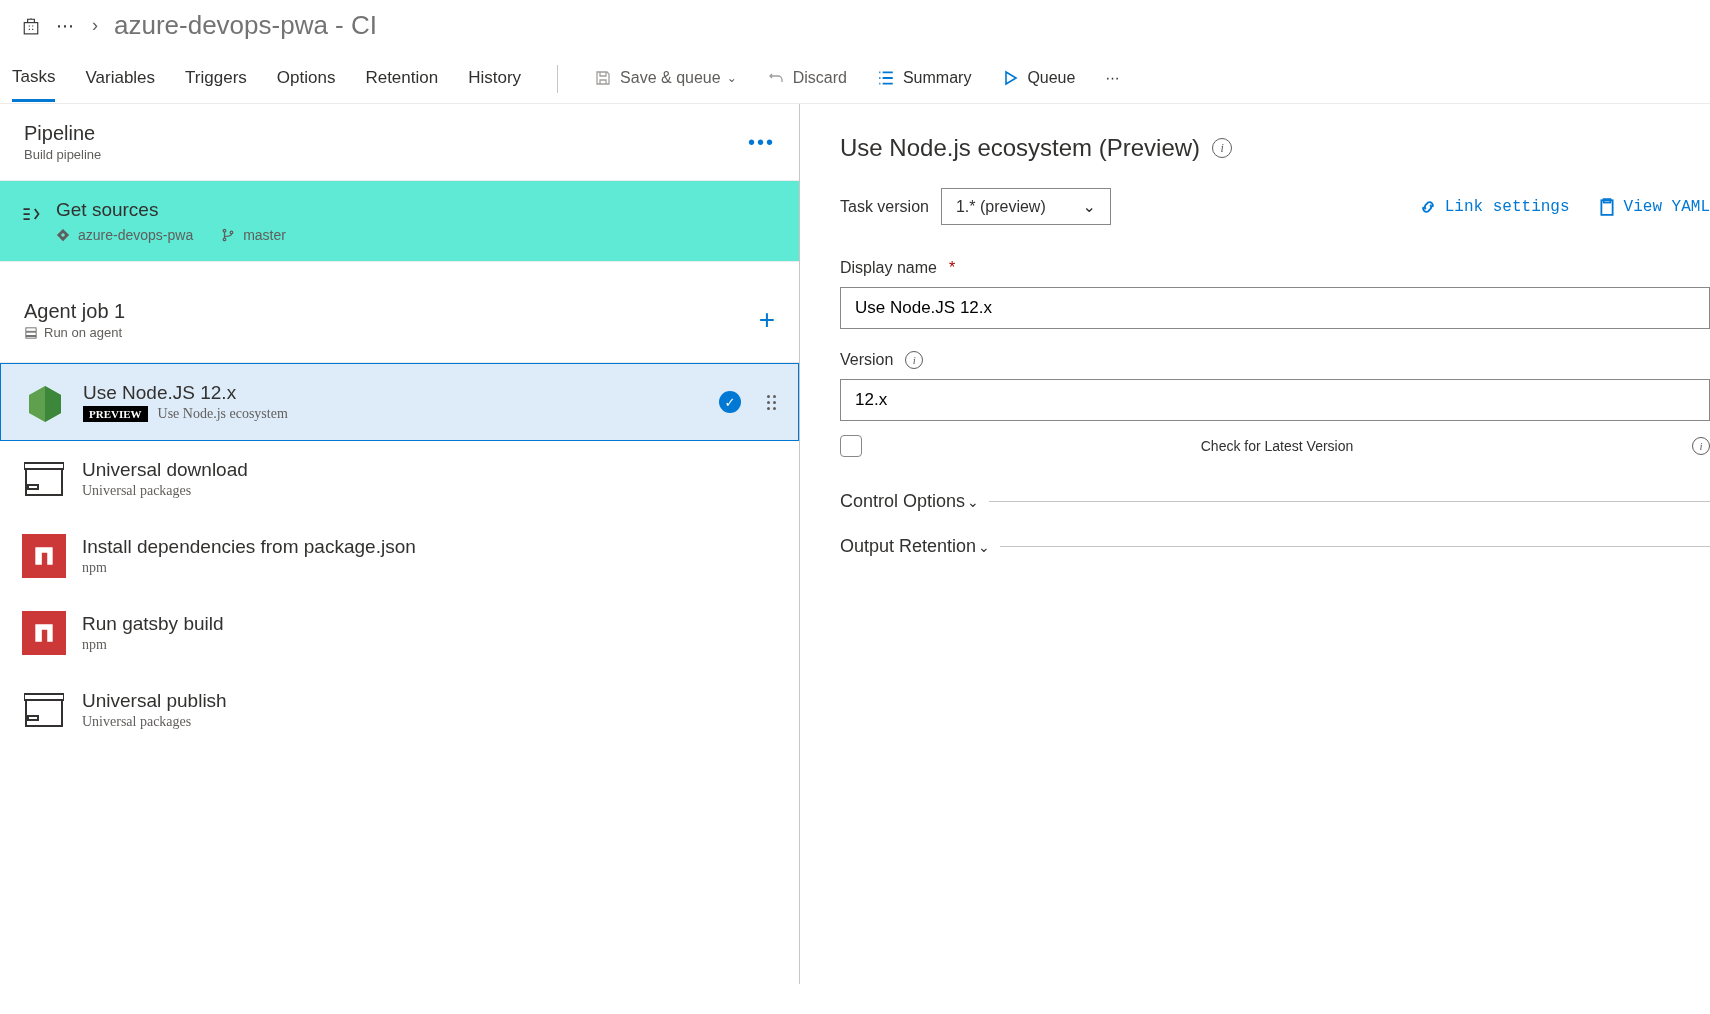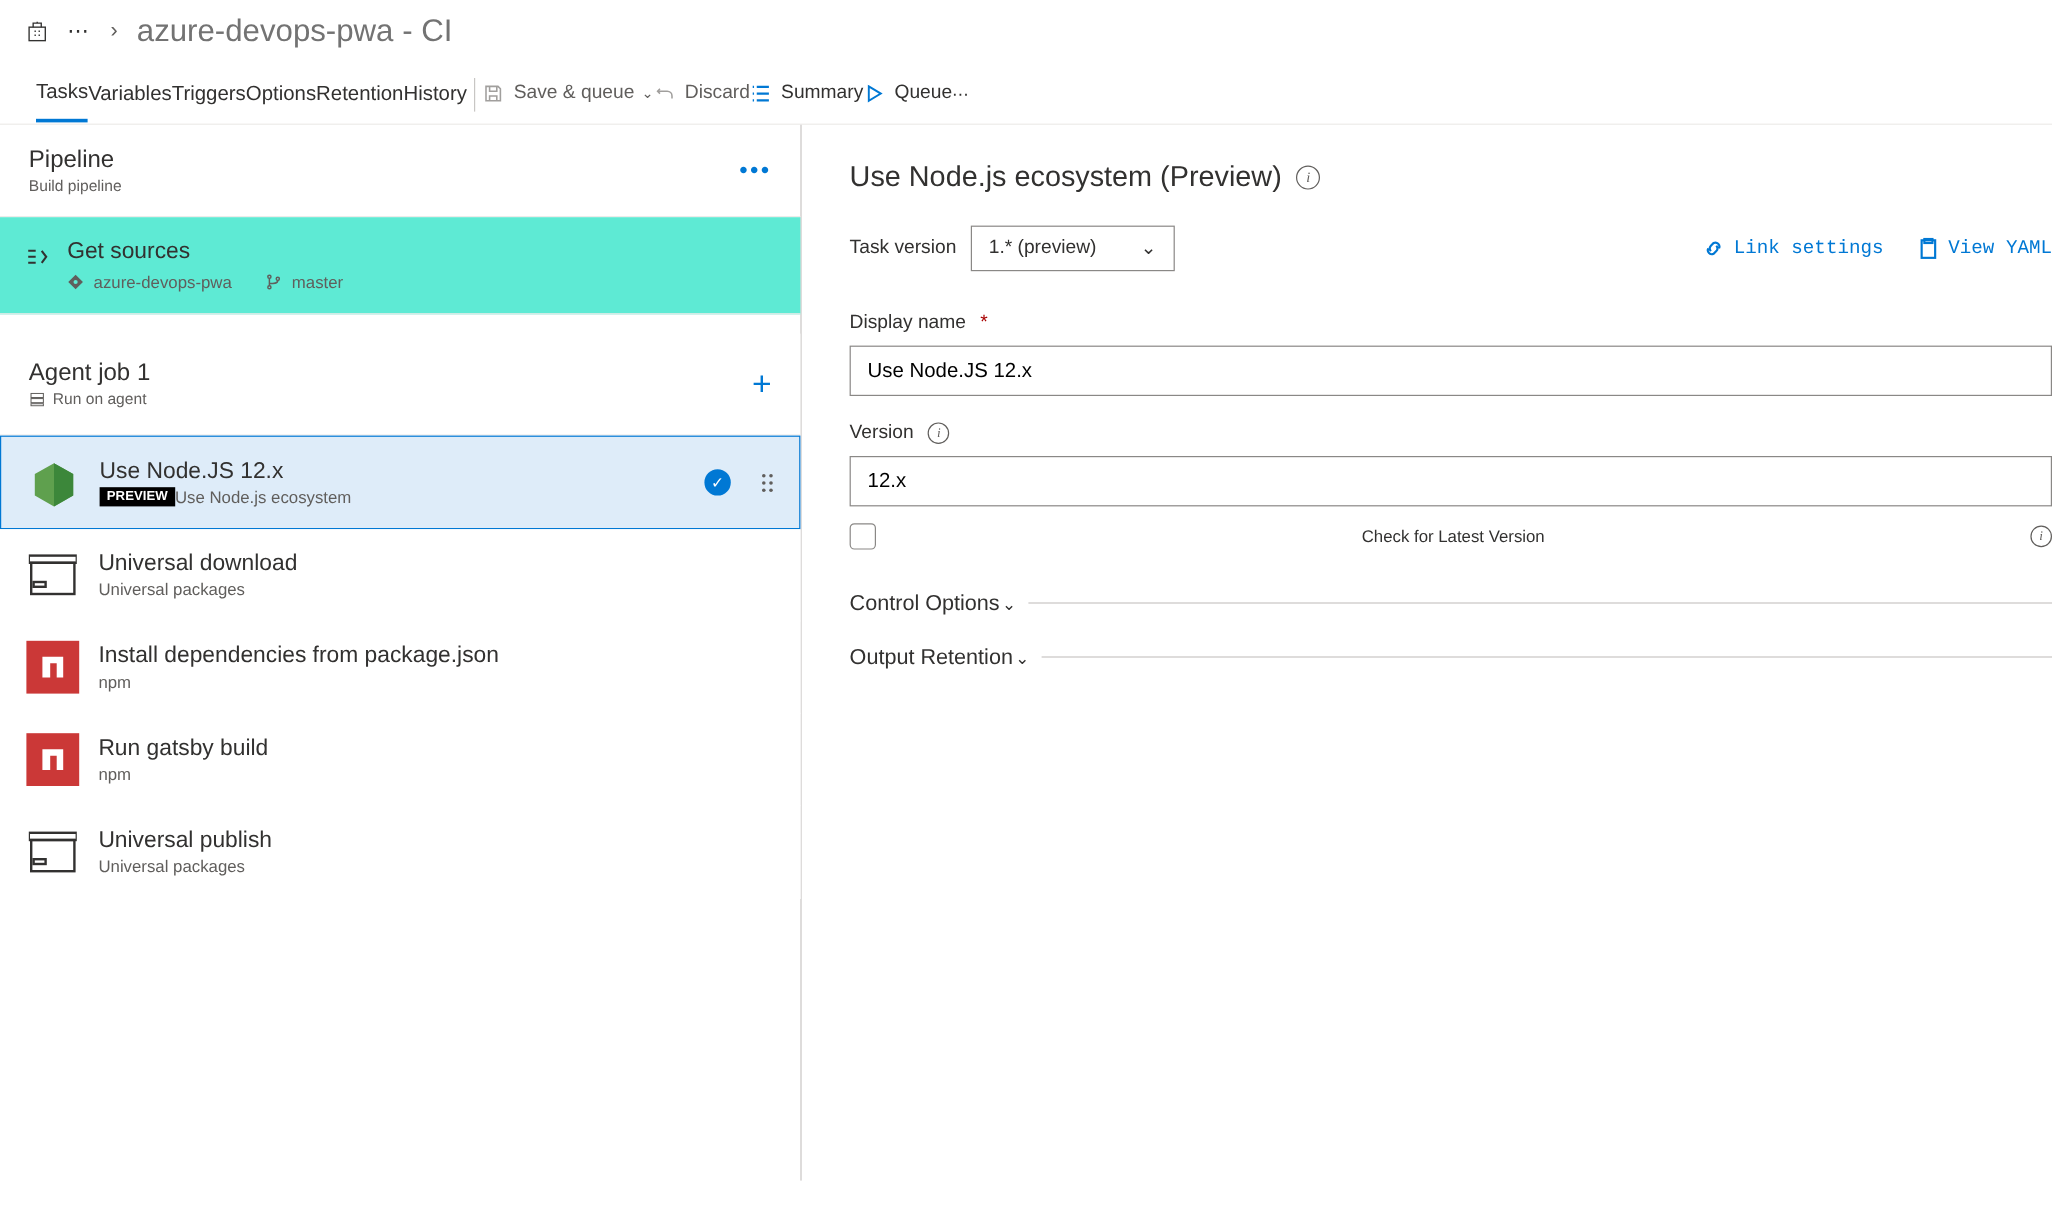--- a/index.html
+++ b/index.html
@@ -9,38 +9,38 @@
   }
   .breadcrumb {
     display: flex; align-items: center; gap: 16px; padding: 10px 22px;
   }
   .breadcrumb .title { font-size: 26px; font-weight: 400; color: #737373; }
   .breadcrumb .chev { color: #605e5c; font-size: 18px; }
   .breadcrumb .icon { width: 18px; height: 18px; display: flex; align-items: center; justify-content: center; }
   .breadcrumb .dots { font-size: 18px; color: #323130; letter-spacing: 2px; }
 
   .tabbar {
-    display: flex; align-items: center; padding: 14px 22px 0 30px;
-    border-bottom: 1px solid #edebe9; 
+    display: flex; align-items: center; padding: 14px 22px 0 12px;
+    border-bottom: 1px solid #edebe9; gap: 30px;
   }
   .tab { padding-bottom: 12px; font-size: 17px; color: #323130; cursor: pointer; }
   .tab.active { color: #323130; border-bottom: 3px solid #0078d4; font-weight:400}
   .tabbar .sep { width: 1px; height: 28px; background: #c8c6c4; margin: 0 6px 10px 6px; }
   .toolbar-btn {
     display: flex; align-items: center; gap: 8px; font-size: 16px;
     cursor: pointer; color: #605e5c; padding-bottom: 12px;
   }
   .toolbar-btn.enabled { color: #323130; }
   .toolbar-btn .ticon { width: 18px; height: 18px; display: inline-flex; align-items: center; justify-content: center; }
   .toolbar-btn .ticon.blue { color: #0078d4; }
   .toolbar-btn .caret { font-size: 12px; margin-left: -2px; }
 
   .content { display: flex; }
 
-  .left { width: 668px; border-right: 1px solid #c8c6c4; min-height: 880px; }
+  .left { width: 800px; border-right: 1px solid #c8c6c4; min-height: 880px; }
   .pipeline-header {
     display: flex; justify-content: space-between; align-items: center;
     padding: 18px 24px; border-bottom: 1px solid #edebe9;
   }
   .pipeline-header .ptitle { font-size: 20px; font-weight: 400; }
   .pipeline-header .psub { font-size: 13px; color: #605e5c; margin-top: 2px; }
   .kebab { color: #0078d4; font-size: 20px; letter-spacing: 2px; }
 
   .get-sources {
     background: #5eead4; padding: 18px 18px 18px 20px; display: flex; gap: 14px;
@@ -65,21 +65,21 @@
   .task {
     display: flex; align-items: center; gap: 16px; padding: 16px 22px;
     border-bottom: 1px solid #fff; cursor: pointer; background:#fff;
   }
   .task.selected {
     background: #deecf9; border: 1px solid #0078d4; margin: 0;
   }
   .task-icon { width: 44px; height: 44px; display:flex; align-items:center; justify-content:center; flex-shrink:0; }
   .task-body { flex-grow: 1; }
   .task-title { font-size: 19px; font-weight: 400; }
-  .task-sub { font-size: 14px; color: #605e5c; margin-top: 2px; display:flex; align-items:center; }
+  .task-sub { font-size: 14px; color: #605e5c; margin-top: 2px; display:flex; align-items:center; gap:10px;font-family:Liberation Serif, serif;}
   .preview-badge {
     background: #000; color: #fff; font-size: 11px; padding: 2px 6px; font-weight:600;
   }
   .check-circle {
     width: 22px; height: 22px; background: #0078d4; border-radius: 50%;
     display:flex; align-items:center; justify-content:center; color:#fff; font-size:13px;
   }
   .grip { color:#605e5c; display:grid; grid-template-columns:repeat(2,3px); grid-template-rows:repeat(3,3px); gap:3px; margin-left:10px;}
   .grip span{width:3px;height:3px;background:#605e5c;border-radius:50%;}
 

